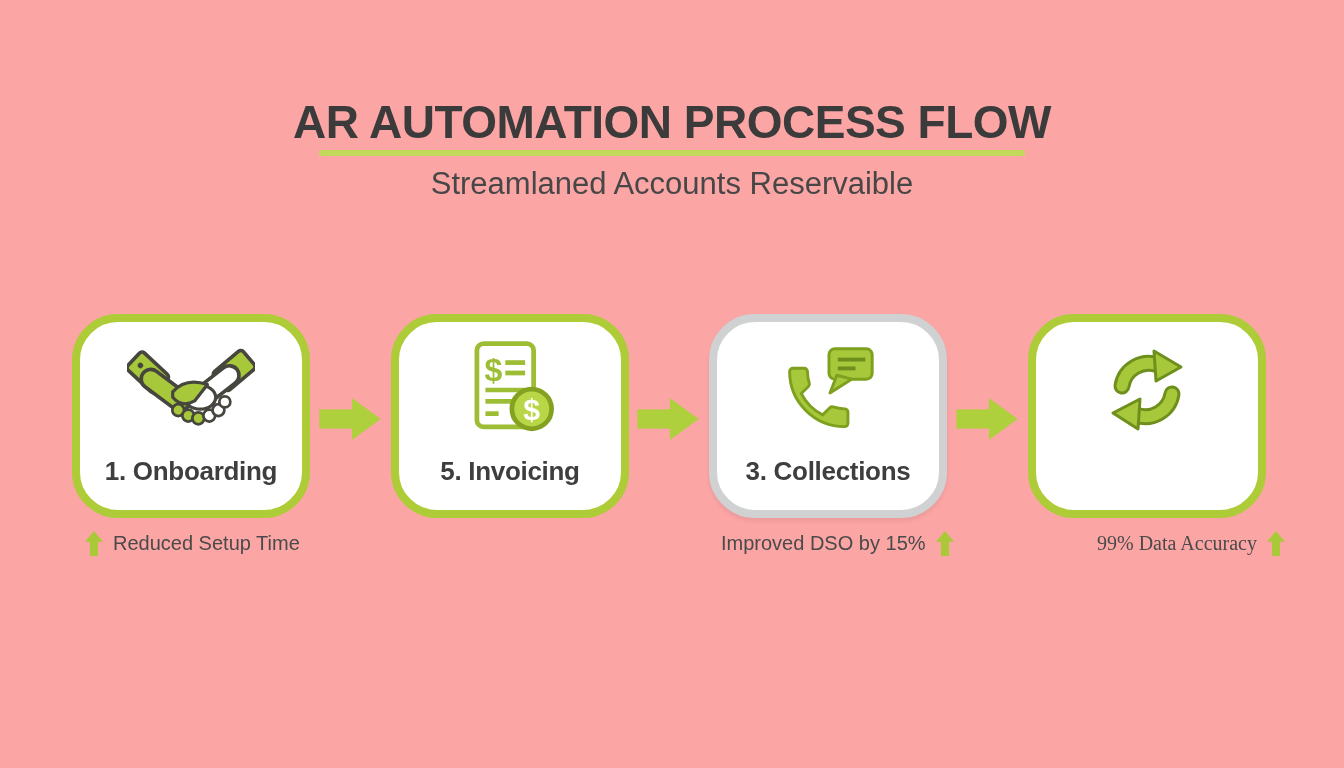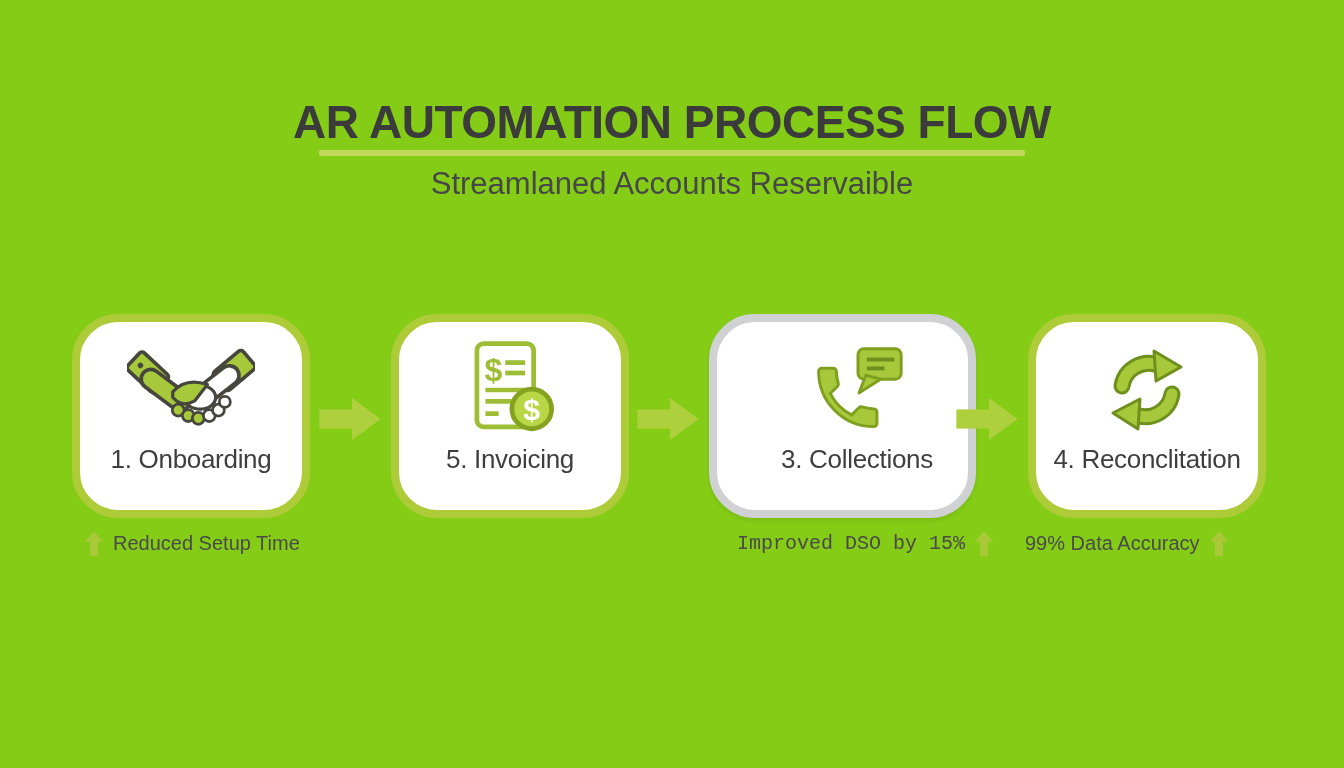--- a/index.html
+++ b/index.html
@@ -1,17 +1,17 @@
 <!DOCTYPE html>
 <html><head>
 <meta charset="utf-8">
 <style>
   html,body{margin:0;padding:0;background:#ffffff;}
   .canvas{
-    position:relative;width:1344px;height:768px;background:#84cc16;overflow:hidden;
+    position:relative;width:1344px;height:768px;background:#fca5a5;overflow:hidden;
     font-family:"Liberation Sans",sans-serif;
   }
   
   .header{position:absolute;top:98px;left:0;width:100%;text-align:center;}
   .title{
     font-size:46px;font-weight:800;color:#3b3b3b;letter-spacing:-0.5px;
     line-height:1.05;white-space:nowrap;
   }
   .title-underline{
     width:706px;height:6px;background:#c3d95c;margin:4px auto 10px auto;border-radius:2px;
@@ -19,26 +19,25 @@
   .subtitle{font-size:31px;font-weight:400;color:#474747;}
   
   .step-box{
     position:absolute;top:314px;width:222px;height:188px;background:#ffffff;
     border:8px solid #aecb38;border-radius:46px;
     display:flex;flex-direction:column;align-items:center;
   }
   .step-box.gray{
     border-color:#d0d1d3;
     box-shadow:0 3px 4px rgba(0,0,0,0.07);
-    padding-left:29px;
   }
   .step-icon{margin-top:18px;height:100px;display:flex;align-items:center;justify-content:center;}
   .step-label{
-    font-size:26px;font-weight:400;color:#3e3e3e;letter-spacing:-0.3px;
-    white-space:nowrap;margin-top:4px;
+    font-size:26px;font-weight:700;color:#3e3e3e;letter-spacing:-0.3px;
+    white-space:nowrap;margin-top:16px;
   }
   
   .flow-arrow{position:absolute;top:396px;width:62px;height:46px;}
   
   .caption{
     position:absolute;top:530px;display:flex;align-items:center;gap:10px;
     font-size:20px;color:#4a4a4a;white-space:nowrap;
   }
   .caption .up-arrow{flex:0 0 auto;display:flex;}
 </style>
@@ -143,40 +142,39 @@
 
         <path d="M25 42 A27 27 0 0 1 61 21" stroke="#6f8f1d" stroke-width="17" fill="none" stroke-linecap="round"></path>
         <path d="M25 42 A27 27 0 0 1 61 21" stroke="#a6c83a" stroke-width="11" fill="none" stroke-linecap="round"></path>
         <polygon points="57,7 84,23 59,37" fill="#a6c83a" stroke="#6f8f1d" stroke-width="3" stroke-linejoin="round"></polygon>
 
         <path d="M75 50 A27 27 0 0 1 39 71" stroke="#6f8f1d" stroke-width="17" fill="none" stroke-linecap="round"></path>
         <path d="M75 50 A27 27 0 0 1 39 71" stroke="#a6c83a" stroke-width="11" fill="none" stroke-linecap="round"></path>
         <polygon points="43,55 16,69 41,85" fill="#a6c83a" stroke="#6f8f1d" stroke-width="3" stroke-linejoin="round"></polygon>
       </svg>
     </div>
-    <div class="step-label">4. Reconclitation</div>
   </div>
 
   <div class="caption" style="left:85px;">
     <svg class="up-arrow" width="18" height="27" viewBox="0 0 20 28">
       <polygon points="10,0 20,12 0,12" fill="#a9c938"></polygon>
       <rect x="5.5" y="11" width="9" height="17" fill="#a9c938"></rect>
     </svg>
     <span>Reduced Setup Time</span>
   </div>
 
-  <div class="caption" style="left:737px;font-family:Liberation Mono, monospace;">
+  <div class="caption" style="left:721px;">
     <span>Improved DSO by 15%</span>
     <svg class="up-arrow" width="18" height="27" viewBox="0 0 20 28">
       <polygon points="10,0 20,12 0,12" fill="#a9c938"></polygon>
       <rect x="5.5" y="11" width="9" height="17" fill="#a9c938"></rect>
     </svg>
   </div>
 
-  <div class="caption" style="left:1025px;">
+  <div class="caption" style="left:1097px;font-family:Liberation Serif, serif;">
     <span>99% Data Accuracy</span>
     <svg class="up-arrow" width="18" height="27" viewBox="0 0 20 28">
       <polygon points="10,0 20,12 0,12" fill="#a9c938"></polygon>
       <rect x="5.5" y="11" width="9" height="17" fill="#a9c938"></rect>
     </svg>
   </div>
 
 </div>
 
 </body></html>

